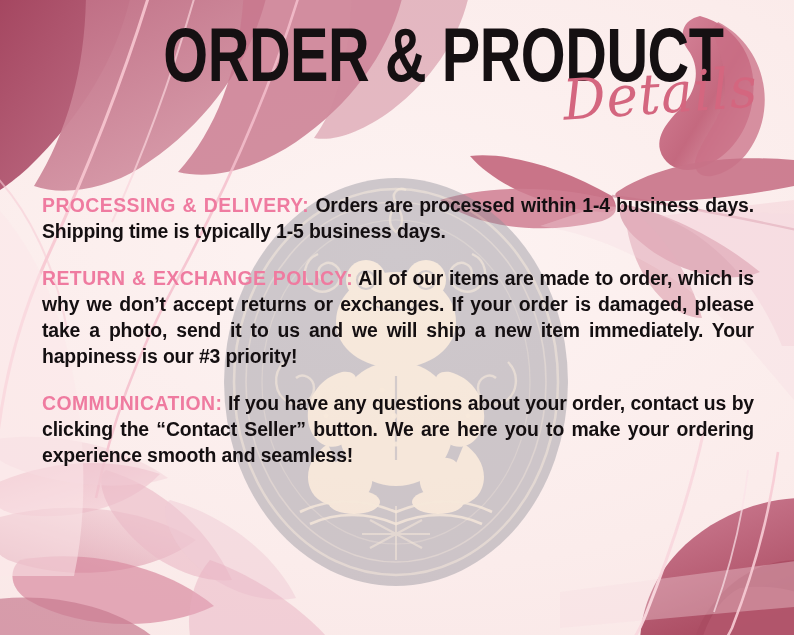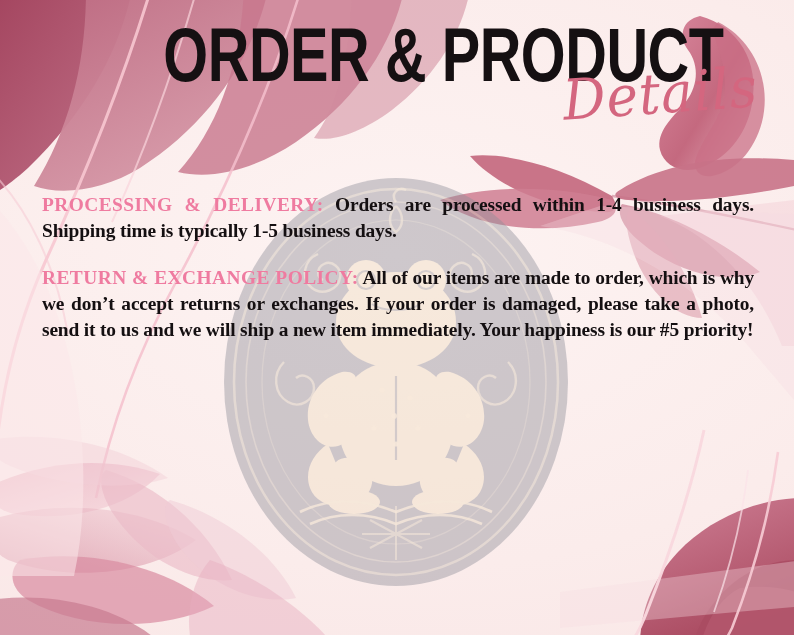--- a/index.html
+++ b/index.html
@@ -63,21 +63,21 @@
   }
 
   
   #body-wrap{
     position:absolute;
     left:42px;top:192px;
     width:712px;
   }
   .block{
     margin:0 0 21px 0;
-    font-family:Liberation Serif, serif;
+    font-family:Liberation Sans, sans-serif;
     font-weight:700;
     font-size:19.4px;
     line-height:1.34;
     color:#140f11;
     text-align:justify;
     -webkit-hyphens:none;hyphens:none;
     letter-spacing:-0.15px;
   }
   .block:last-child{margin-bottom:0;}
   .block .lbl{
@@ -255,19 +255,23 @@
 
   <div id="body-wrap">
 
     <p class="block">
       <span class="lbl">PROCESSING  &amp;  DELIVERY:</span>
       <span class="txt">Orders are processed within 1-4 business days. Shipping time is typically 1-5 business days.</span>
     </p>
 
     <p class="block">
       <span class="lbl">RETURN &amp; EXCHANGE POLICY:</span>
-      <span class="txt">All of our items are made to order, which is why we don’t accept returns or exchanges. If your order is damaged, please take a photo, send it to us and we will ship a new item immediately. Your happiness is our #5 priority!</span>
+      <span class="txt">All of our items are made to order, which is why we don’t accept returns or exchanges. If your order is damaged, please take a photo, send it to us and we will ship a new item immediately. Your happiness is our #3 priority!</span>
     </p>
 
 
+    <p class="block">
+      <span class="lbl">COMMUNICATION:</span>
+      <span class="txt">If you have any questions about your order, contact us by clicking the “Contact Seller” button. We are here you to make your ordering experience smooth and seamless!</span>
+    </p>
 
   </div>
 </div>
 
 </body></html>

